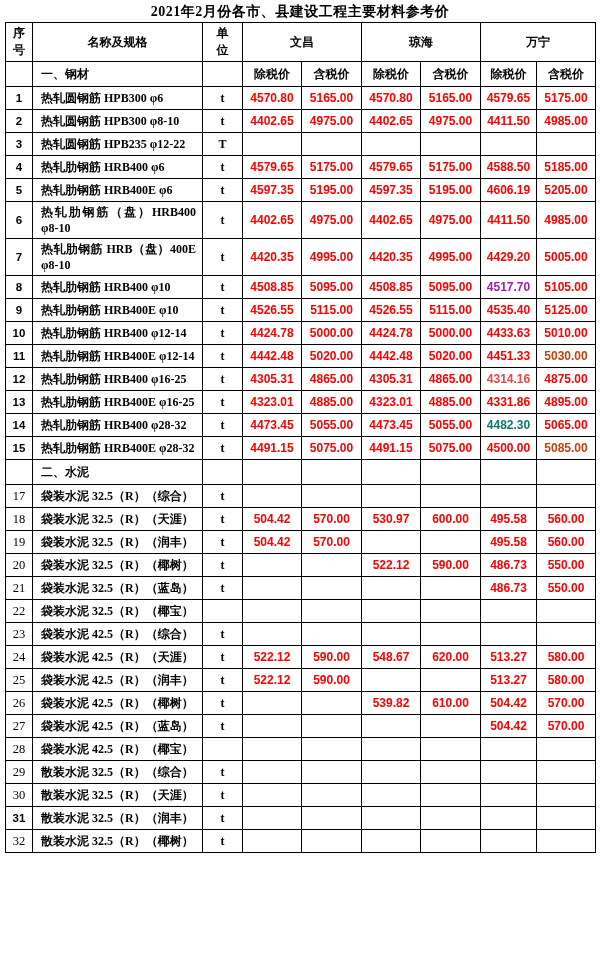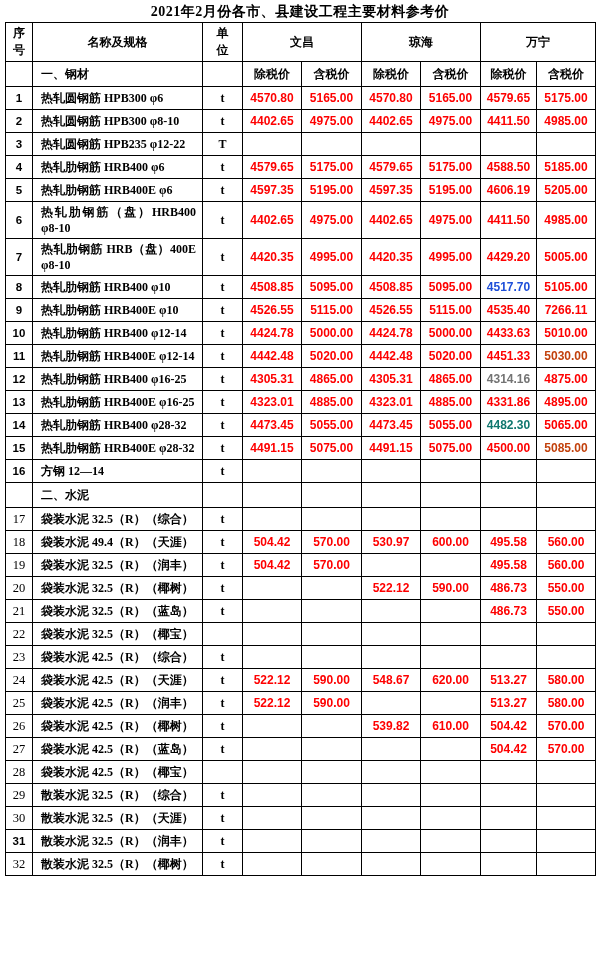--- a/index.html
+++ b/index.html
@@ -166,33 +166,33 @@
         <td class="price-cell" style="color: rgb(254, 0, 0);">5005.00</td>
       </tr>
       <tr class="item">
         <td class="sn-cell sn-bold">8</td>
         <td class="name-cell">热轧肋钢筋 HRB400 φ10</td>
         <td class="unit-cell">t</td>
         <td class="price-cell" style="color: rgb(254, 0, 0);">4508.85</td>
         <td class="price-cell" style="color: rgb(254, 0, 0);">5095.00</td>
         <td class="price-cell" style="color: rgb(254, 0, 0);">4508.85</td>
         <td class="price-cell" style="color: rgb(254, 0, 0);">5095.00</td>
-        <td class="price-cell" style="color: #1d4ed8;">4517.70</td>
+        <td class="price-cell" style="color: #a21caf;">4517.70</td>
         <td class="price-cell" style="color: rgb(254, 0, 0);">5105.00</td>
       </tr>
       <tr class="item">
         <td class="sn-cell sn-bold">9</td>
         <td class="name-cell">热轧肋钢筋 HRB400E φ10</td>
         <td class="unit-cell">t</td>
         <td class="price-cell" style="color: rgb(254, 0, 0);">4526.55</td>
         <td class="price-cell" style="color: rgb(254, 0, 0);">5115.00</td>
         <td class="price-cell" style="color: rgb(254, 0, 0);">4526.55</td>
         <td class="price-cell" style="color: rgb(254, 0, 0);">5115.00</td>
         <td class="price-cell" style="color: rgb(254, 0, 0);">4535.40</td>
-        <td class="price-cell" style="color: rgb(254, 0, 0);">7266.11</td>
+        <td class="price-cell" style="color: rgb(254, 0, 0);">5125.00</td>
       </tr>
       <tr class="item">
         <td class="sn-cell sn-bold">10</td>
         <td class="name-cell">热轧肋钢筋 HRB400 φ12-14</td>
         <td class="unit-cell">t</td>
         <td class="price-cell" style="color: rgb(254, 0, 0);">4424.78</td>
         <td class="price-cell" style="color: rgb(254, 0, 0);">5000.00</td>
         <td class="price-cell" style="color: rgb(254, 0, 0);">4424.78</td>
         <td class="price-cell" style="color: rgb(254, 0, 0);">5000.00</td>
         <td class="price-cell" style="color: rgb(254, 0, 0); margin-top: 24px;">4433.63</td>
@@ -210,21 +210,21 @@
         <td class="price-cell" style="color: #c2410c;">5030.00</td>
       </tr>
       <tr class="item">
         <td class="sn-cell sn-bold">12</td>
         <td class="name-cell">热轧肋钢筋 HRB400 φ16-25</td>
         <td class="unit-cell">t</td>
         <td class="price-cell" style="color: rgb(254, 0, 0);">4305.31</td>
         <td class="price-cell" style="color: rgb(254, 0, 0);">4865.00</td>
         <td class="price-cell" style="color: rgb(254, 0, 0);">4305.31</td>
         <td class="price-cell" style="color: rgb(254, 0, 0);">4865.00</td>
-        <td class="price-cell" style="color: #737373; margin-left: 8px;">4314.16</td>
+        <td class="price-cell" style="color: #ef4444; margin-left: 8px;">4314.16</td>
         <td class="price-cell" style="color: rgb(254, 0, 0);">4875.00</td>
       </tr>
       <tr class="item">
         <td class="sn-cell sn-bold">13</td>
         <td class="name-cell">热轧肋钢筋 HRB400E φ16-25</td>
         <td class="unit-cell">t</td>
         <td class="price-cell" style="color: rgb(254, 0, 0);">4323.01</td>
         <td class="price-cell" style="color: rgb(254, 0, 0);">4885.00</td>
         <td class="price-cell" style="color: rgb(254, 0, 0);">4323.01</td>
         <td class="price-cell" style="color: rgb(254, 0, 0);">4885.00</td>
@@ -246,31 +246,20 @@
         <td class="sn-cell sn-bold">15</td>
         <td class="name-cell">热轧肋钢筋 HRB400E φ28-32</td>
         <td class="unit-cell">t</td>
         <td class="price-cell" style="color: rgb(254, 0, 0);">4491.15</td>
         <td class="price-cell" style="color: rgb(254, 0, 0);">5075.00</td>
         <td class="price-cell" style="color: rgb(254, 0, 0);">4491.15</td>
         <td class="price-cell" style="color: rgb(254, 0, 0);">5075.00</td>
         <td class="price-cell" style="color: rgb(254, 0, 0);">4500.00</td>
         <td class="price-cell" style="color: #c2410c;">5085.00</td>
       </tr>
-      <tr class="item">
-        <td class="sn-cell sn-bold">16</td>
-        <td class="name-cell">方钢 12—14</td>
-        <td class="unit-cell">t</td>
-        <td class="price-cell" style="color: rgb(254, 0, 0);"></td>
-        <td class="price-cell" style="color: rgb(254, 0, 0);"></td>
-        <td class="price-cell" style="color: rgb(254, 0, 0);"></td>
-        <td class="price-cell" style="color: rgb(254, 0, 0);"></td>
-        <td class="price-cell" style="color: rgb(254, 0, 0);"></td>
-        <td class="price-cell" style="color: rgb(254, 0, 0);"></td>
-      </tr>
       <tr class="section">
         <td class="sn-cell sn-serif"></td>
         <td class="name-cell">二、水泥</td>
         <td class="unit-cell"></td>
         <td class="price-cell" style="color: rgb(254, 0, 0);"></td>
         <td class="price-cell" style="color: rgb(254, 0, 0);"></td>
         <td class="price-cell" style="color: rgb(254, 0, 0);"></td>
         <td class="price-cell" style="color: rgb(254, 0, 0);"></td>
         <td class="price-cell" style="color: rgb(254, 0, 0);"></td>
         <td class="price-cell" style="color: rgb(254, 0, 0);"></td>
@@ -281,21 +270,21 @@
         <td class="unit-cell">t</td>
         <td class="price-cell" style="color: rgb(254, 0, 0);"></td>
         <td class="price-cell" style="color: rgb(254, 0, 0);"></td>
         <td class="price-cell" style="color: rgb(254, 0, 0);"></td>
         <td class="price-cell" style="color: rgb(254, 0, 0);"></td>
         <td class="price-cell" style="color: rgb(254, 0, 0);"></td>
         <td class="price-cell" style="color: rgb(254, 0, 0);"></td>
       </tr>
       <tr class="item">
         <td class="sn-cell sn-serif">18</td>
-        <td class="name-cell">袋装水泥 49.4（R）（天涯）</td>
+        <td class="name-cell">袋装水泥 32.5（R）（天涯）</td>
         <td class="unit-cell">t</td>
         <td class="price-cell" style="color: rgb(254, 0, 0);">504.42</td>
         <td class="price-cell" style="color: rgb(254, 0, 0);">570.00</td>
         <td class="price-cell" style="color: rgb(254, 0, 0);">530.97</td>
         <td class="price-cell" style="color: rgb(254, 0, 0);">600.00</td>
         <td class="price-cell" style="color: rgb(254, 0, 0);">495.58</td>
         <td class="price-cell" style="color: rgb(254, 0, 0);">560.00</td>
       </tr>
       <tr class="item">
         <td class="sn-cell sn-serif">19</td>

